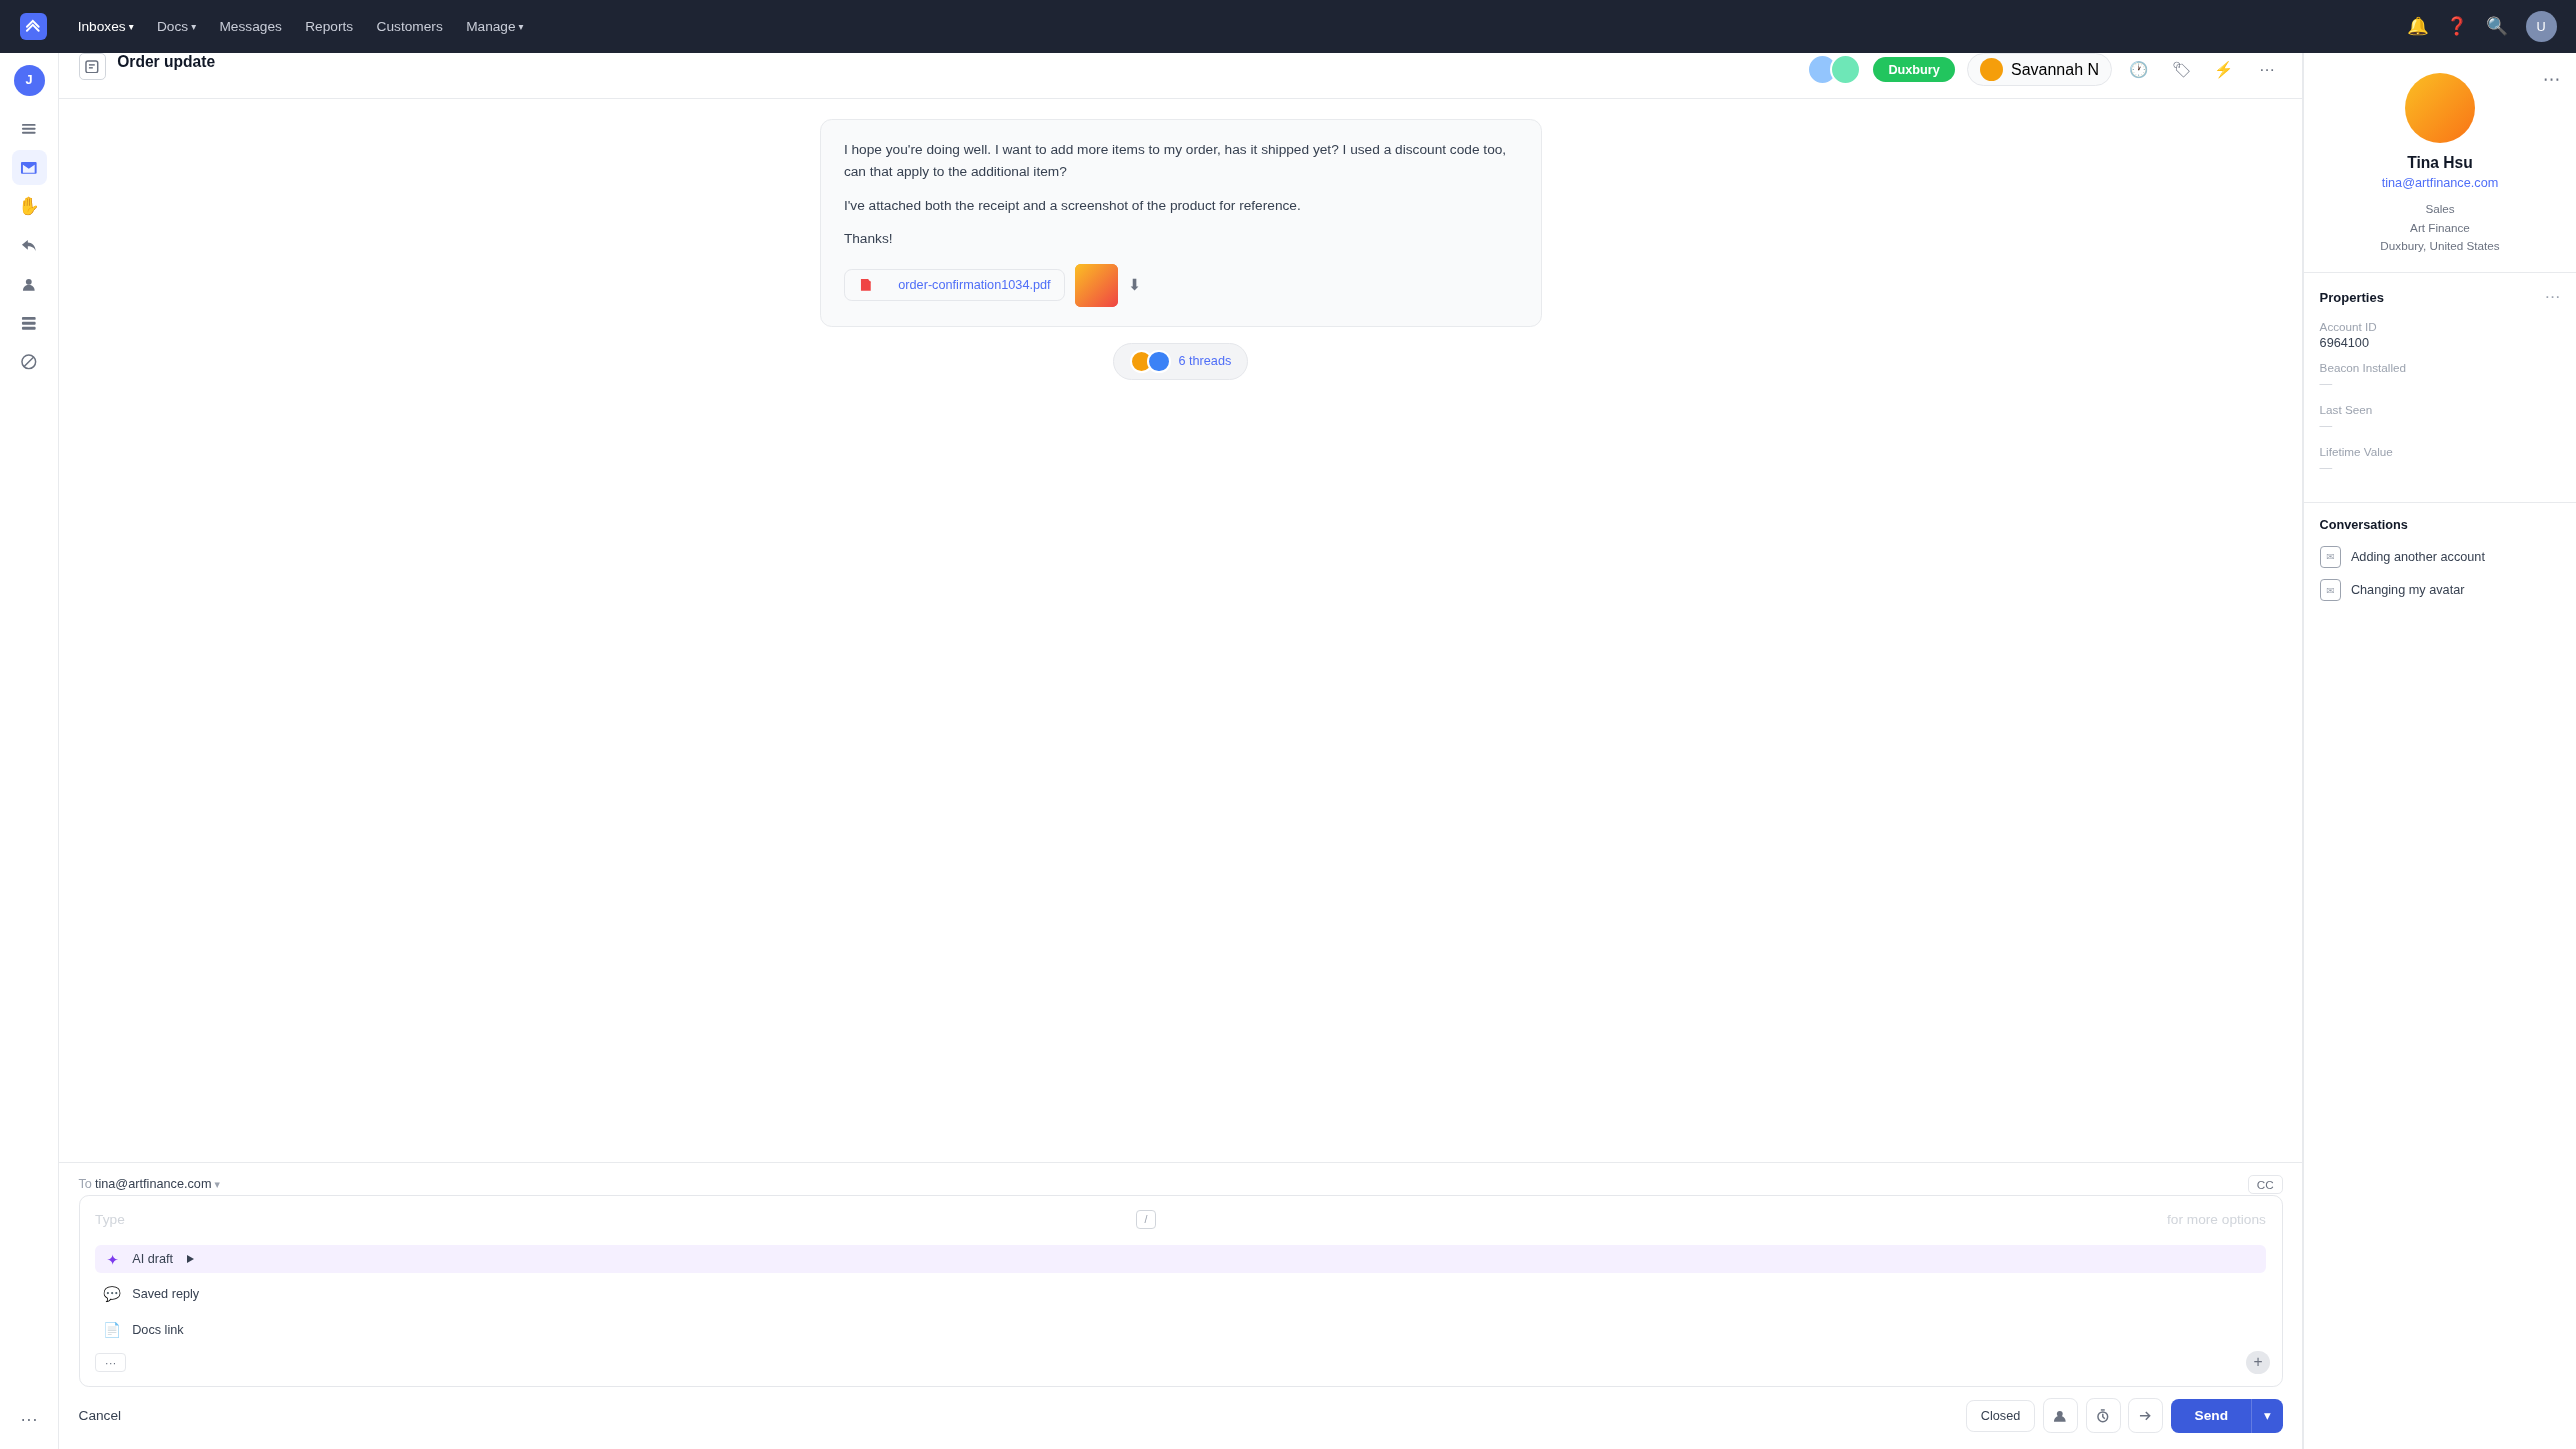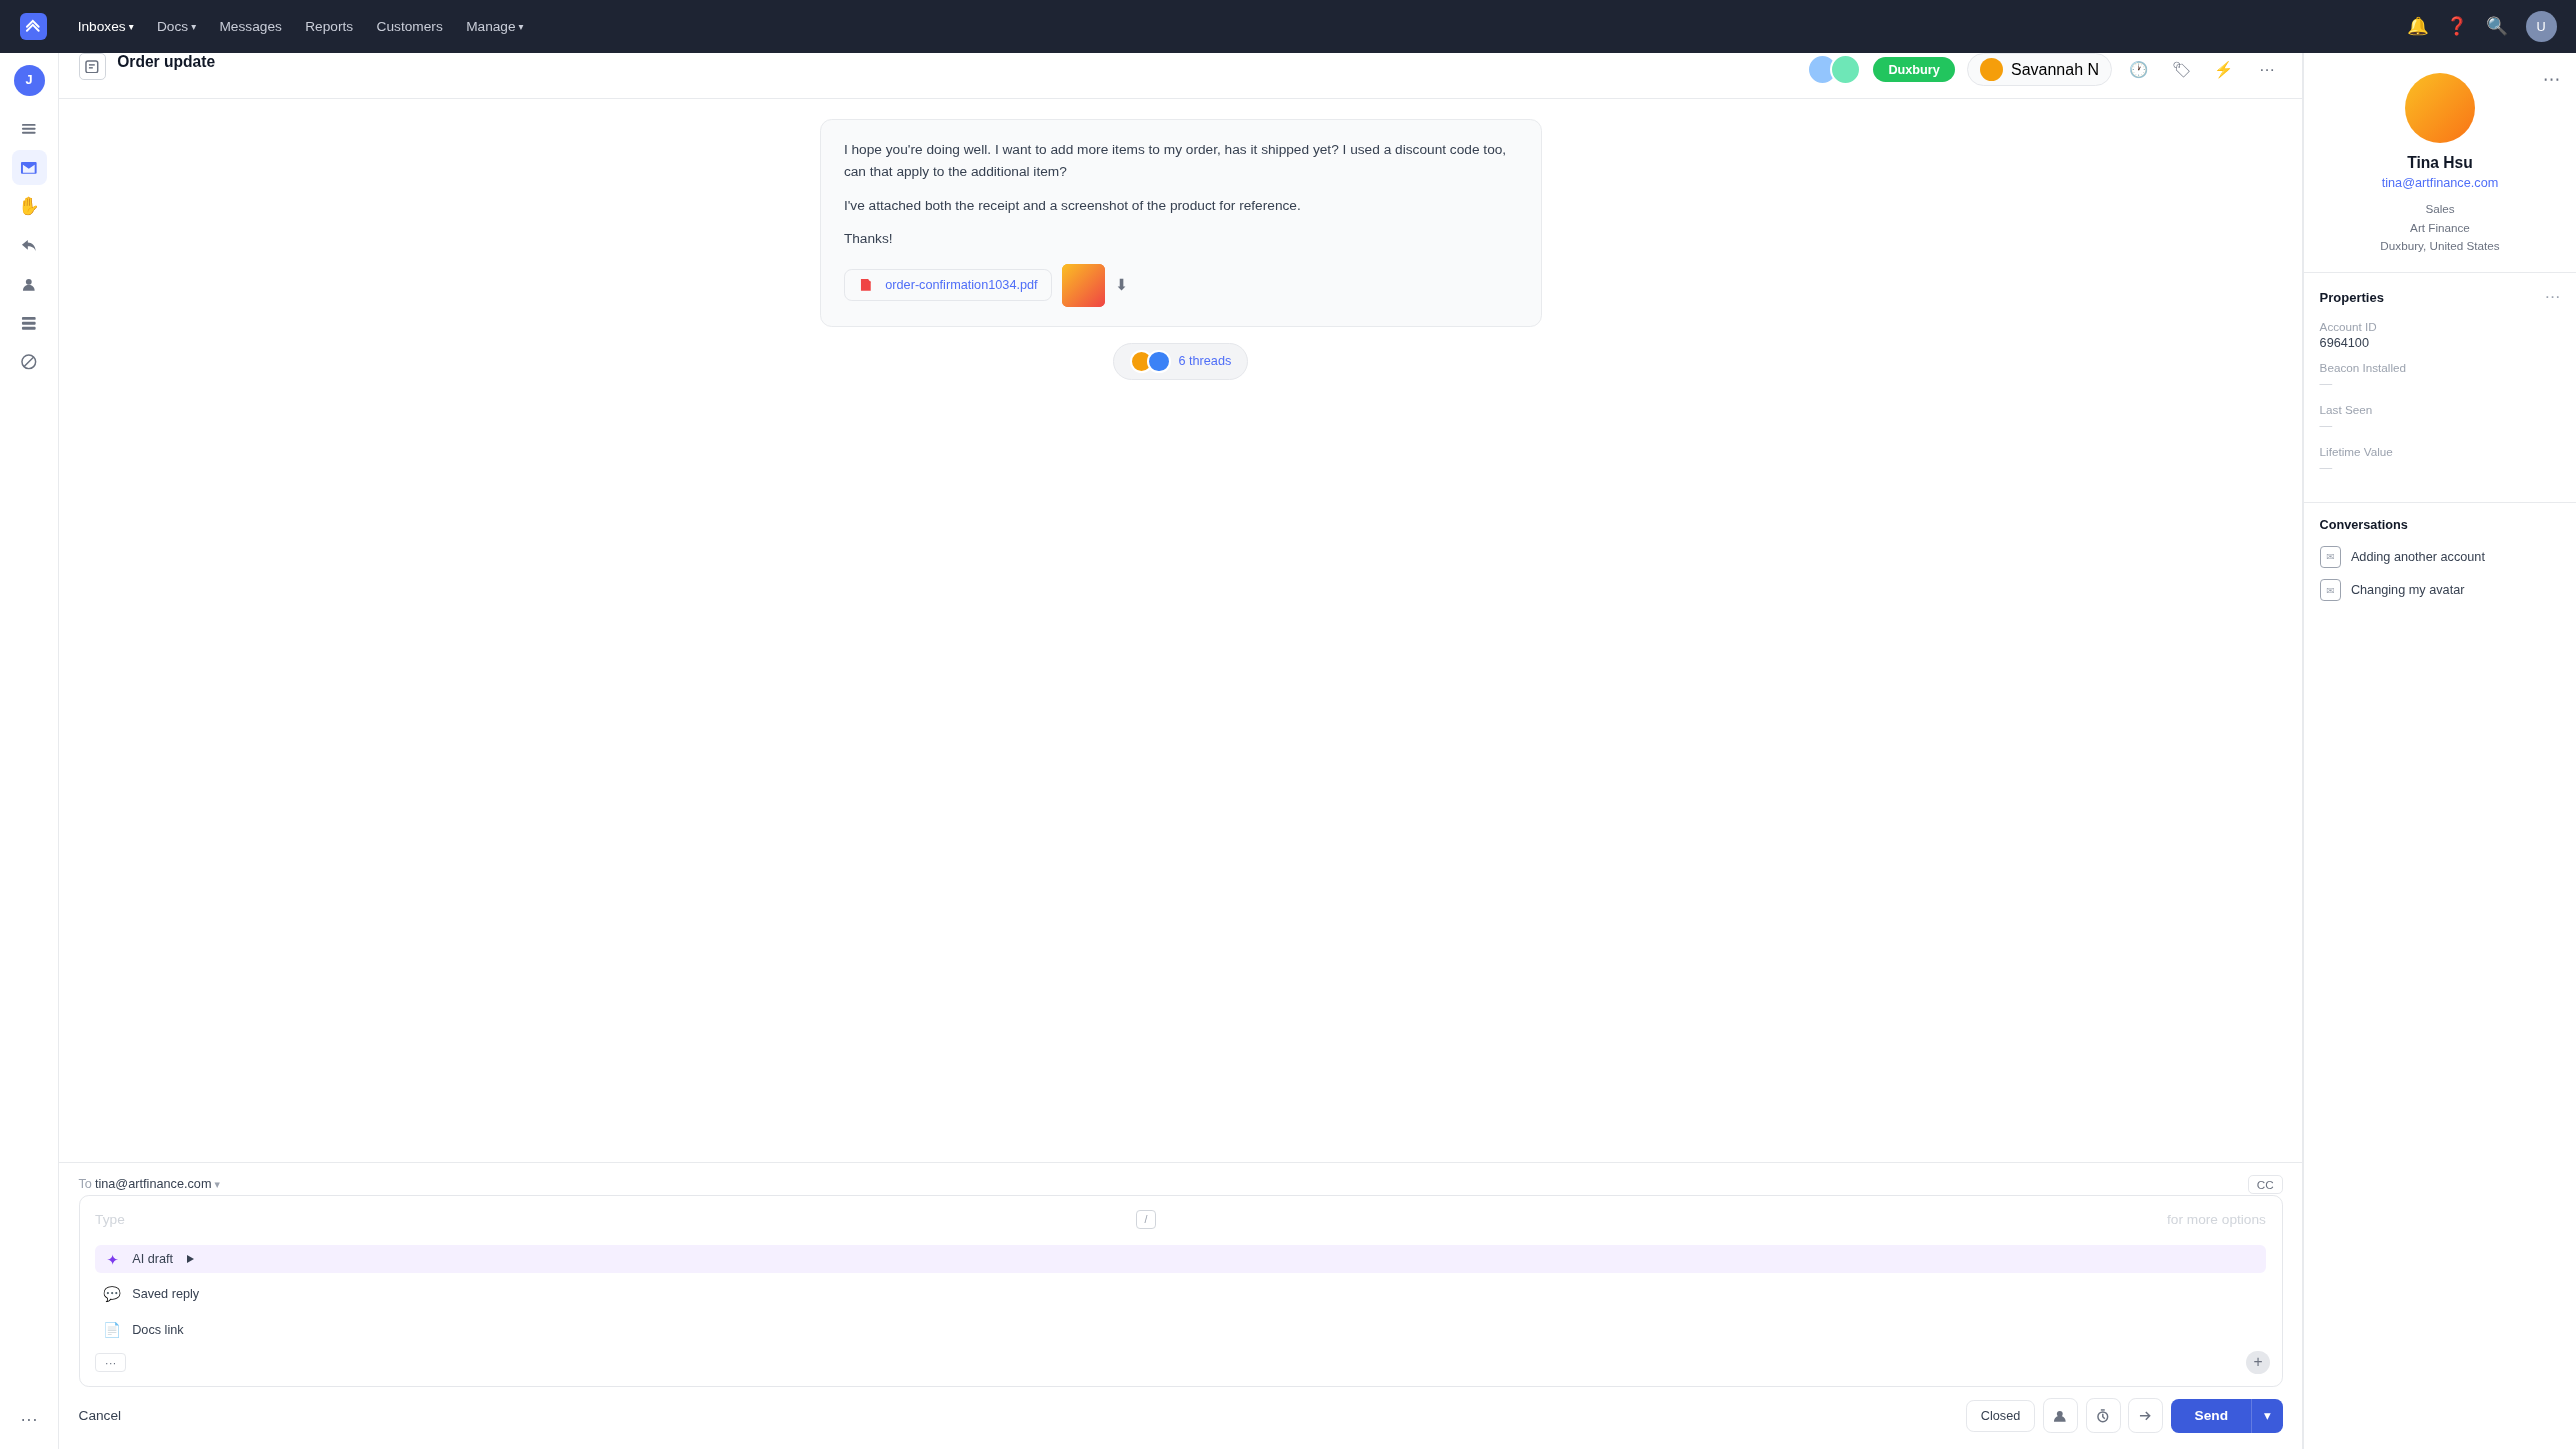--- a/index.html
+++ b/index.html
@@ -44,21 +44,21 @@
     .assignee-badge { display: flex; align-items: center; gap: 7.8px; background: #f9fafb; border: 1px solid #e5e7eb; border-radius: 19.5px; padding: 3.9px 11.7px; cursor: pointer; }
     .header-action-btn { width: 31px; height: 31px; display: flex; align-items: center; justify-content: center; color: #6b7280; cursor: pointer; border-radius: 5.9px; font-size: 15.6px; }
 
     
     .messages-area { flex: 1; overflow-y: auto; padding: 19.5px 39px; }
     .message-bubble { background: #f9fafb; border: 1px solid #e8eaed; border-radius: 11.7px; padding: 19.5px 23.4px; max-width: 722px; margin: 0 auto 15.6px; }
     .message-text { font-size: 13.7px; color: #374151; line-height: 1.6; }
     .message-text p { margin-bottom: 11.7px; }
     .message-text p:last-child { margin-bottom: 0; }
     .attachments { display: flex; align-items: center; gap: 9.8px; margin-top: 13.7px; }
-    .attachment-file { display: flex; align-items: center; gap: 13px; padding: 7.8px 13.7px; border: 1px solid #e5e7eb; border-radius: 7.8px; cursor: pointer; }
+    .attachment-file { display: flex; align-items: center; gap: 26px; padding: 7.8px 13.7px; border: 1px solid #e5e7eb; border-radius: 7.8px; cursor: pointer; }
     .attachment-name { font-size: 12.7px; color: #4f6ef7; }
     .attachment-img { width: 43px; height: 43px; background: linear-gradient(135deg, #f59e0b, #ef4444); border-radius: 5.9px; }
     .download-btn { color: #6b7280; cursor: pointer; font-size: 15.6px; }
 
     
     .threads-connector { display: flex; justify-content: center; margin: 15.6px 0; }
     .threads-pill { display: flex; align-items: center; gap: 7.8px; background: #f3f4f6; border: 1px solid #e5e7eb; border-radius: 19.5px; padding: 5.9px 15.6px; cursor: pointer; }
     .threads-avatars { display: flex; }
     .threads-avatars .tav { width: 23.4px; height: 23.4px; border-radius: 50%; border: 2px solid white; margin-left: -5.9px; }
     .threads-avatars .tav:first-child { margin-left: 0; }

